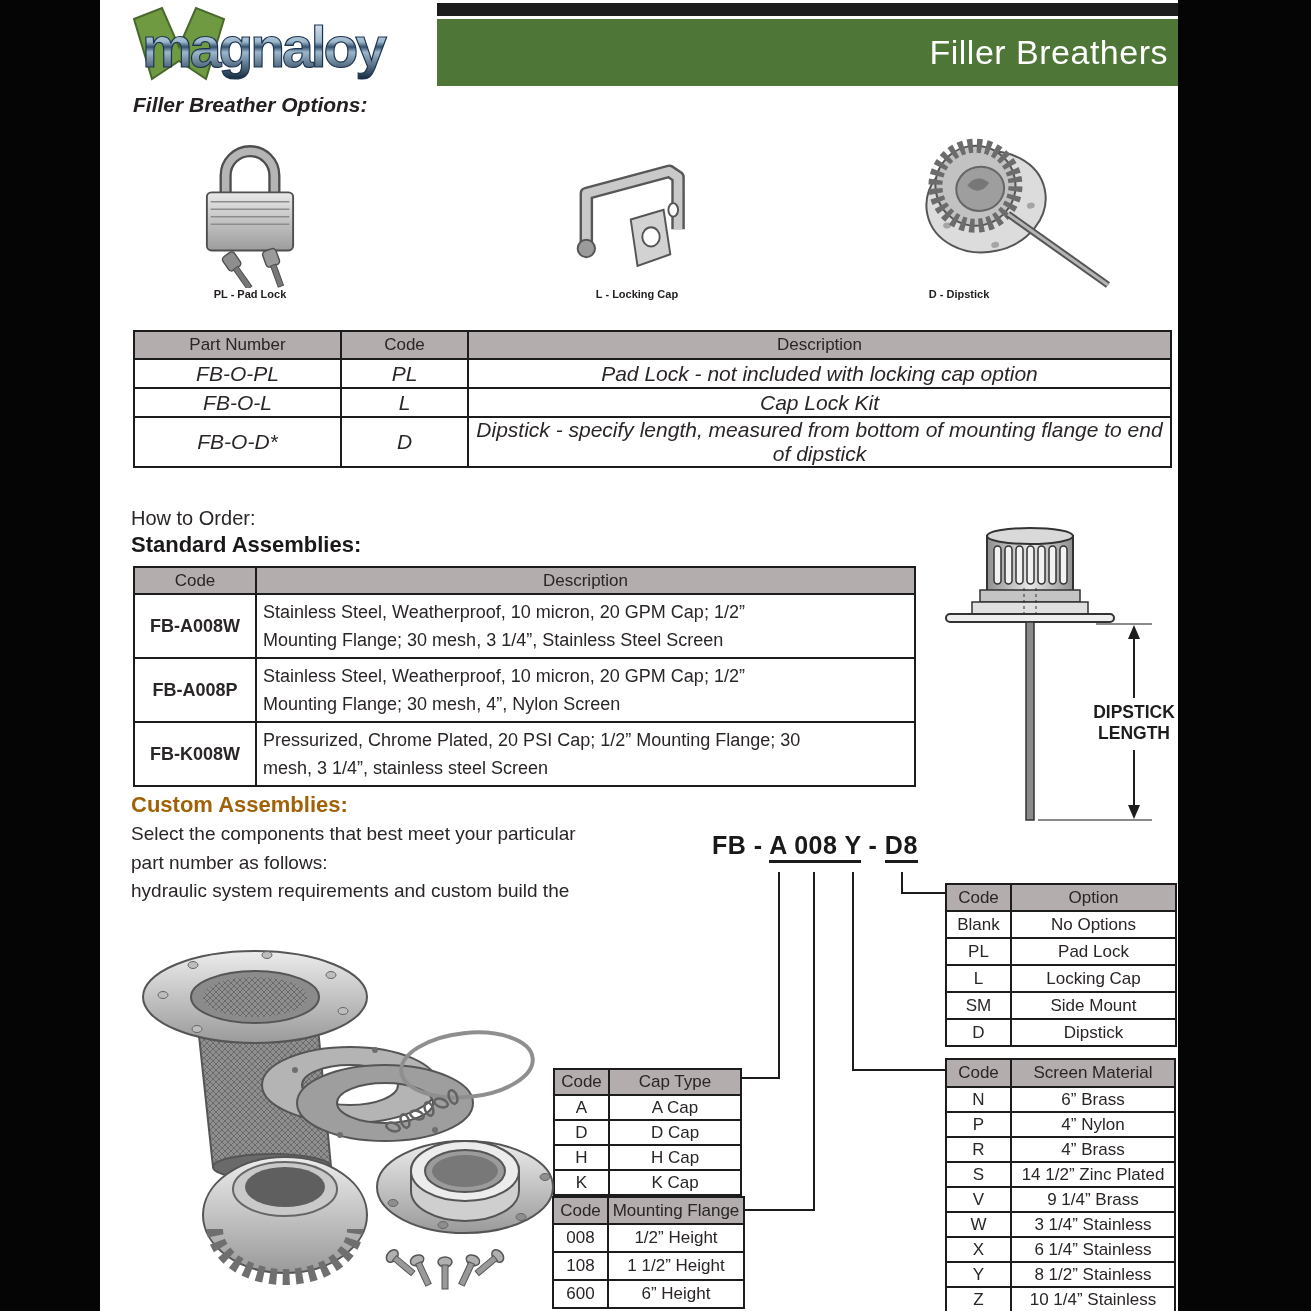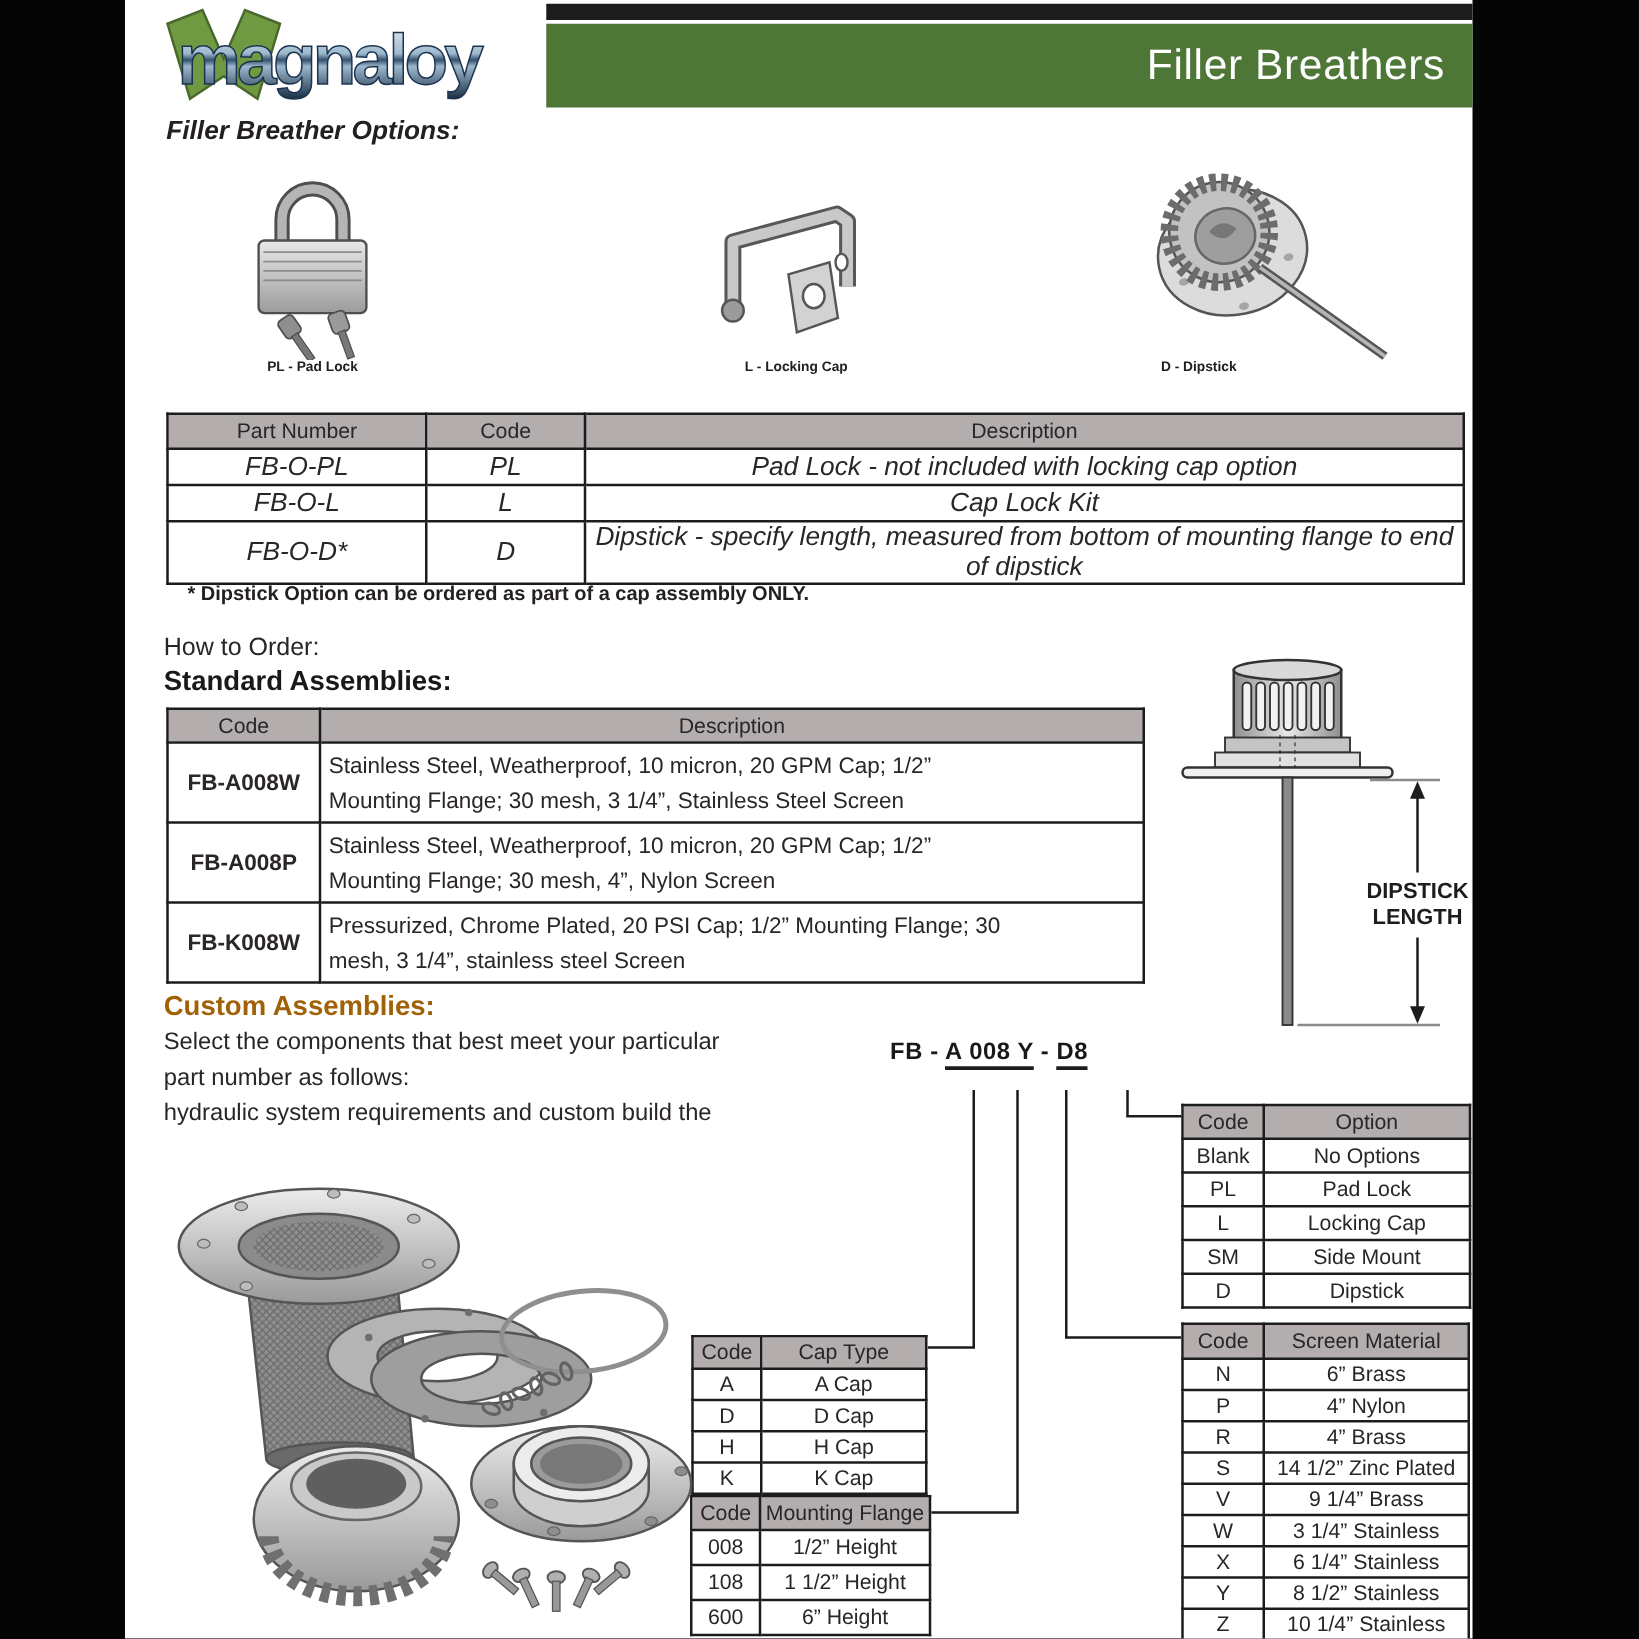--- a/index.html
+++ b/index.html
@@ -3,21 +3,21 @@
 <meta charset="utf-8">
 <style>
   html,body{margin:0;padding:0;background:#000;}
   #root{position:relative;width:1311px;height:1311px;background:#050505;overflow:hidden;
         font-family:"Liberation Sans",sans-serif;color:#2a2526;}
   .abs{position:absolute;}
   #page{position:absolute;left:100px;top:0;width:1078px;height:1311px;background:#ffffff;}
   
   #topbar{left:437px;top:3px;width:741px;height:13px;background:#1c1c1c;}
   #banner{left:437px;top:19px;width:741px;height:67px;background:#4d7637;display:flex;align-items:center;justify-content:flex-end;}
-  #banner .t{color:#fff;font-size:34px;letter-spacing:.5px;padding-right:22px;}
+  #banner .t{color:#fff;font-size:34px;letter-spacing:.5px;padding-right:10px;}
   #logo{left:130px;top:3px;width:310px;height:88px;}
   #opt-title{left:133px;top:93px;font-size:21px;font-style:italic;font-weight:bold;color:#242021;text-align:center;}
   
   .caption{font-weight:bold;font-size:11px;color:#242021;text-align:center;}
   
   table.doc{border-collapse:collapse;table-layout:fixed;background:#fff;padding-left:28px;}
   table.doc th,table.doc td{border:2px solid #1c1c1c;text-align:center;font-weight:normal;
       color:#2a2526;padding:0;overflow:hidden;}
   table.doc th{background:#b3adad;font-size:17px;}
   #t-options{left:133px;top:330px;width:1039px;}
@@ -34,21 +34,21 @@
   #t-screen{left:945px;top:1058px;width:231px;} #t-screen th{height:26px;} #t-screen td{height:23px;}
   #t-cap{left:553px;top:1068px;width:189px;}  #t-cap th{height:24px;} #t-cap td{height:23px;}
   #t-flange{left:552px;top:1196px;width:193px;} #t-flange td{height:26px;}
   
   #footnote{left:150px;top:467px;font-weight:bold;font-size:16px;color:#242021;}
   #how{left:131px;top:507px;font-size:20px;}
   #std-title{left:131px;top:532px;font-size:22px;font-weight:bold;color:#1b1819;}
   #cust-title{left:131px;top:792px;font-size:22px;font-weight:bold;color:#a16207;}
   #cust-text{left:131px;top:820px;font-size:19px;line-height:28.5px;}
   
-  #pn{left:712px;top:831px;font-size:19px;font-weight:bold;color:#1b1819;letter-spacing:.5px;white-space:nowrap;}
+  #pn{left:712px;top:831px;font-size:25px;font-weight:bold;color:#1b1819;letter-spacing:.5px;white-space:nowrap;}
   #pn .u{border-bottom:3px solid #1c1c1c;padding-bottom:1px;}
   .cline{position:absolute;background:#1c1c1c;}
 </style>
 </head>
 <body>
 
 <div id="root">
  <div id="page"></div>
 
  <div class="abs" id="topbar"></div>
@@ -151,21 +151,20 @@
      <td>Cap Lock Kit</td>
    </tr>
    <tr>
      <td>FB-O-D*</td>
      <td>D</td>
      <td>Dipstick - specify length, measured from bottom of mounting flange to end of dipstick</td>
    </tr>
  </tbody>
     </table>
 
- <div class="abs" id="footnote">*  Dipstick Option can be ordered as part of a cap assembly ONLY.</div>
  <div class="abs" id="how">How to Order:</div>
  <div class="abs" id="std-title">Standard Assemblies:</div>
 
  <table class="abs doc" id="t-standard">
    <colgroup>
         <col style="width:122px">
         <col>
       </colgroup>
    <tbody>
         <tr>

